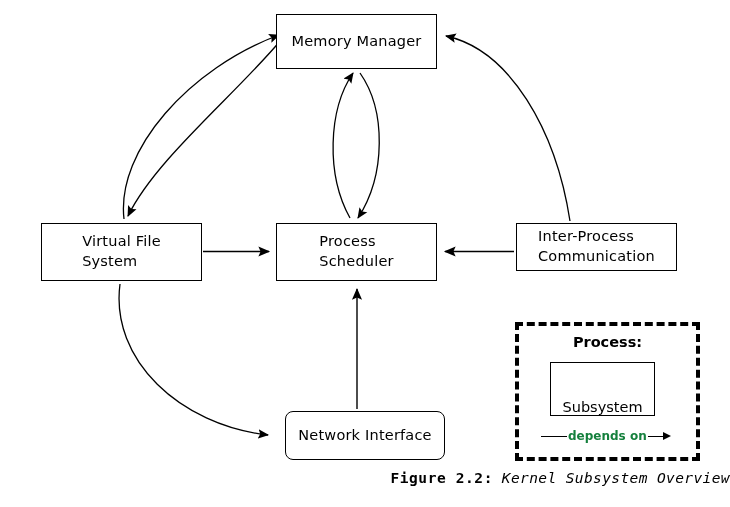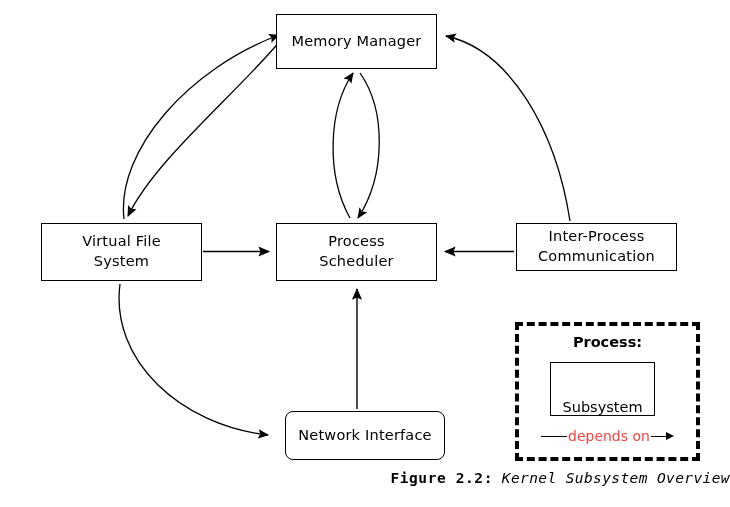--- a/index.html
+++ b/index.html
@@ -24,21 +24,21 @@
     pointer-events: none;
   }
   .node {
     position: absolute;
     box-sizing: border-box;
     border: 1.6px solid #000000;
     background: #ffffff;
     display: flex;
     align-items: center;
     justify-content: center;
-    text-align: center;
+    text-align: left;
     color: #000000;
     font-family: "DejaVu Sans", sans-serif;
     font-size: 14.5px;
     line-height: 1.35;
     letter-spacing: 0.2px;
     z-index: 2;
   }
   .node-label {
     white-space: pre-line;
     display: block;
@@ -97,23 +97,23 @@
     align-items: center;
   }
   #legend-edge-row .lg-line {
     height: 0;
     border-top: 1.4px solid #000000;
     flex: 0 0 auto;
   }
   #legend-edge-row .lg-line-left { width: 26px; }
   #legend-edge-row .lg-line-right { width: 16px; }
   #legend-edge-label {
-    font-size: 14px;
-    font-weight: normal;
-    color: #ef4444;
+    font-size: 12px;
+    font-weight: bold;
+    color: #15803d;
     padding: 0 1px;
     font-family: "DejaVu Sans", sans-serif;
     white-space: nowrap;
   }
   #legend-edge-row .lg-arrow {
     width: 0;
     height: 0;
     border-left: 8px solid #000000;
     border-top: 4.5px solid transparent;
     border-bottom: 4.5px solid transparent;

